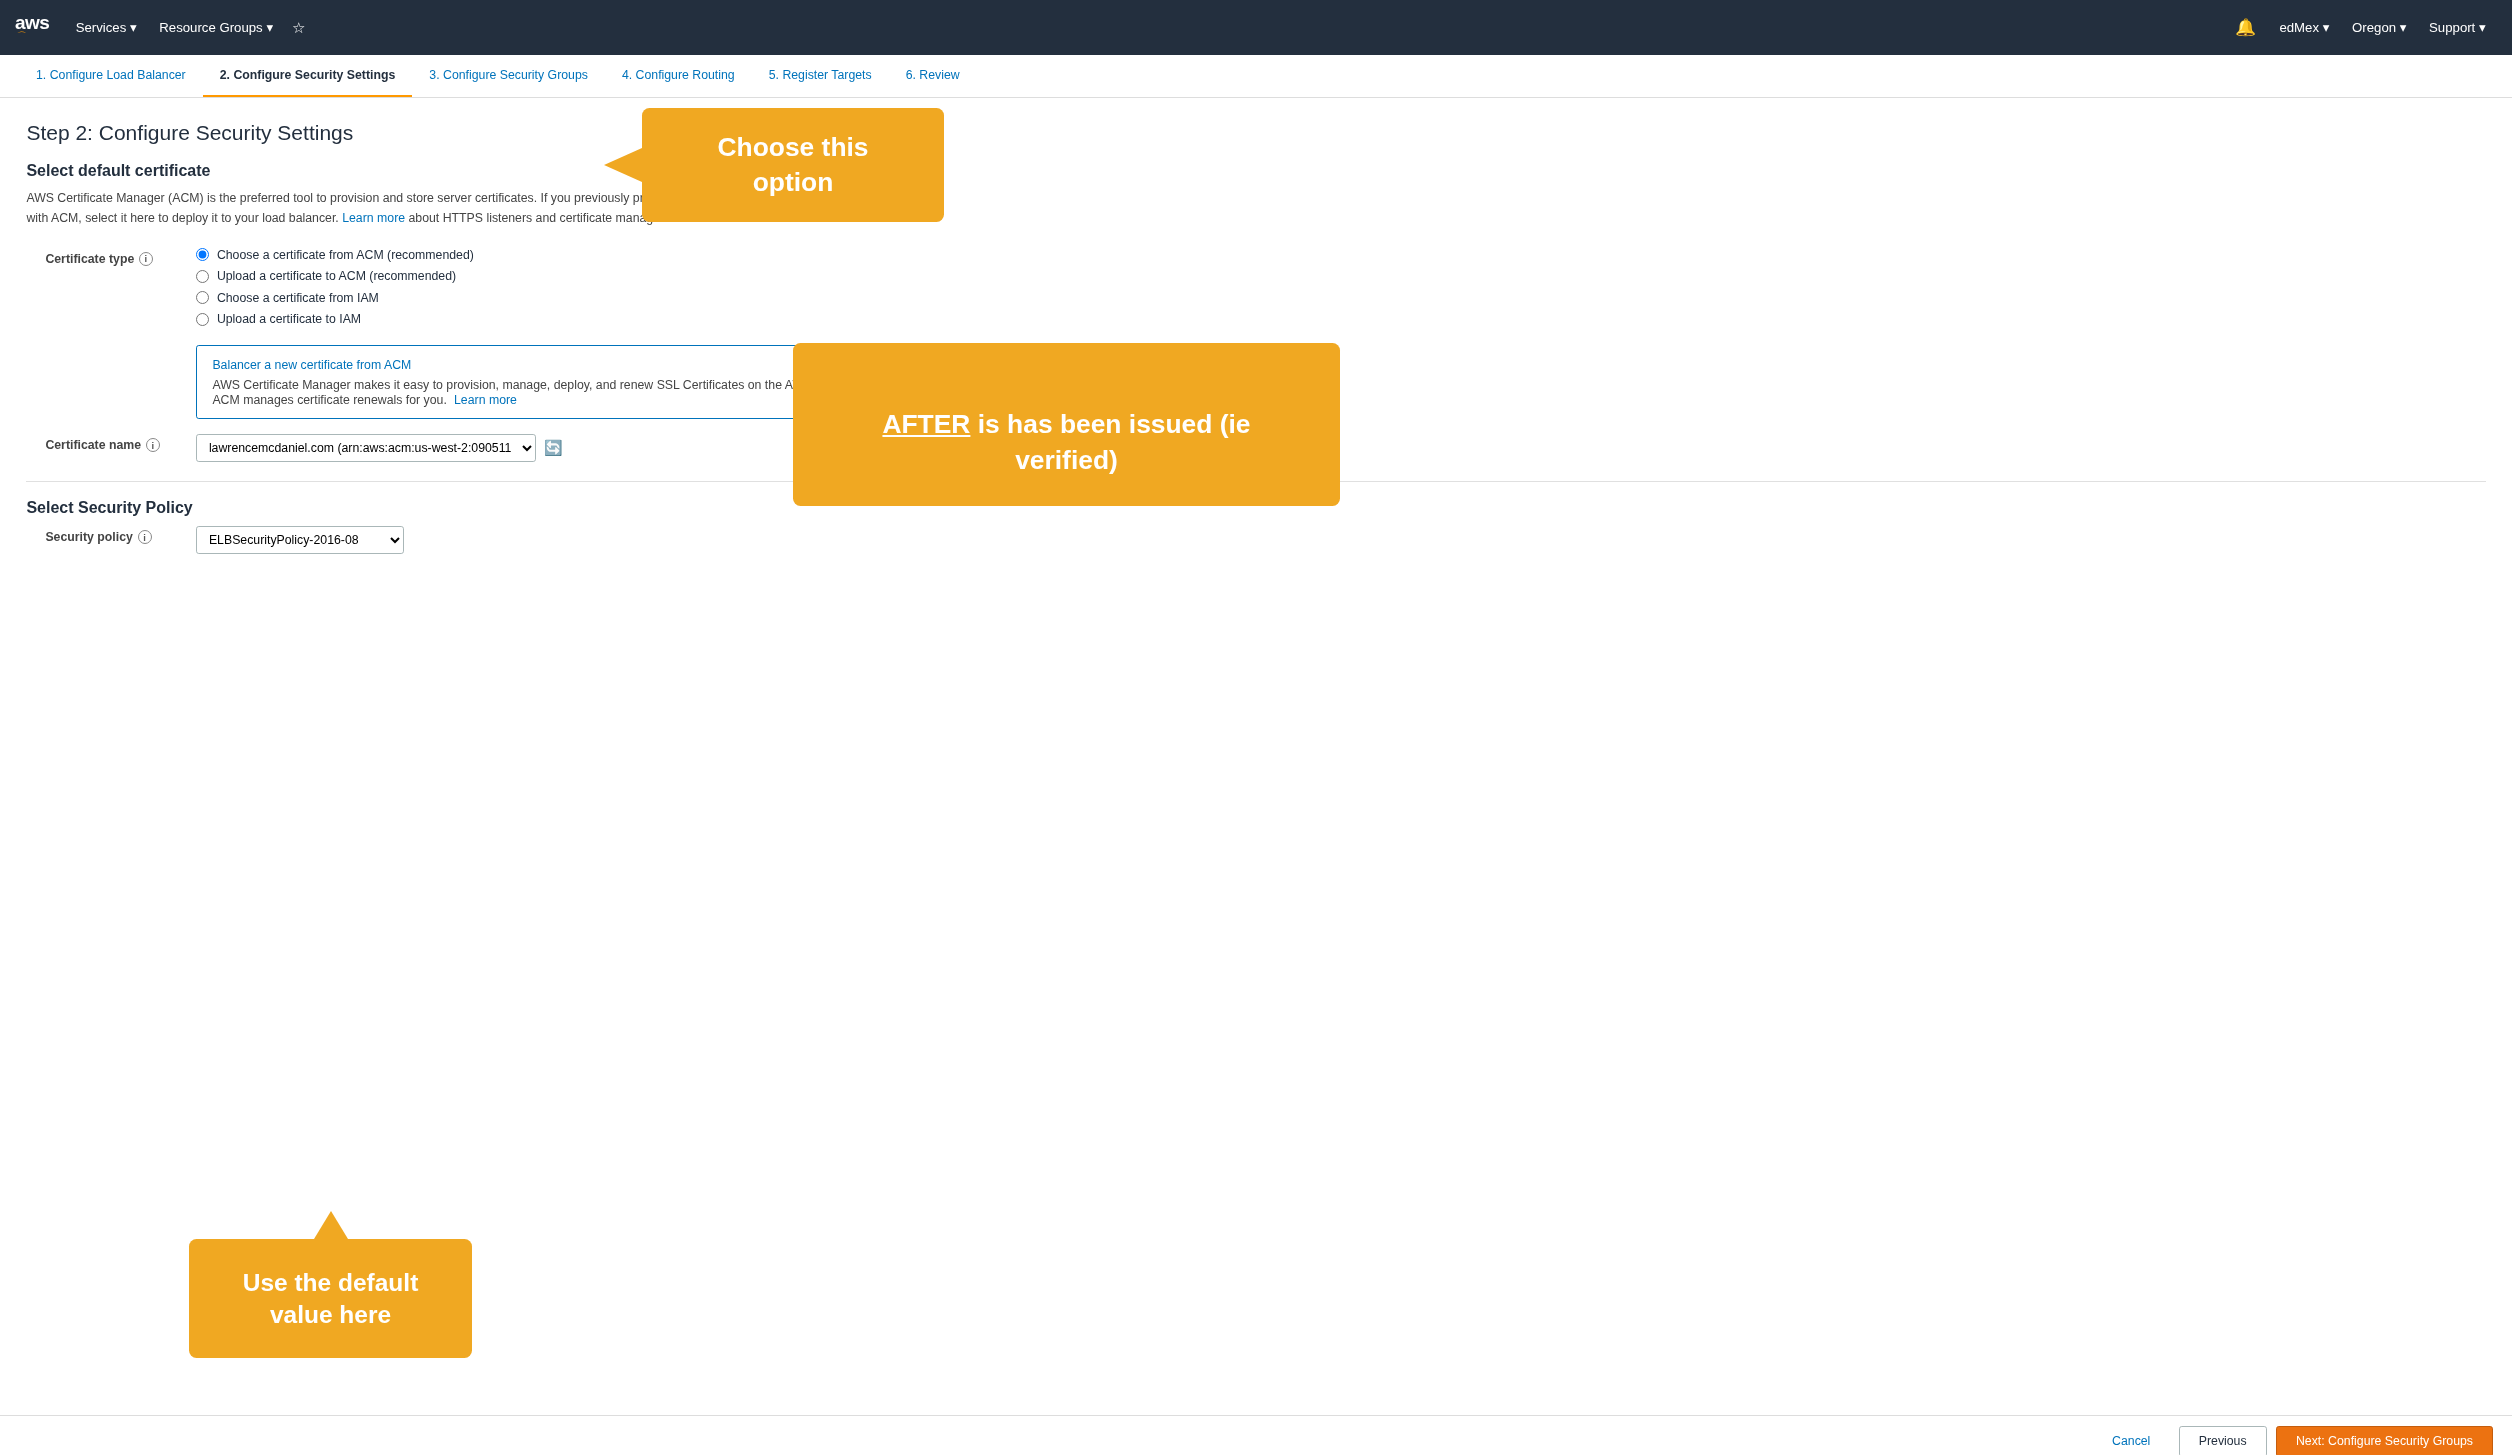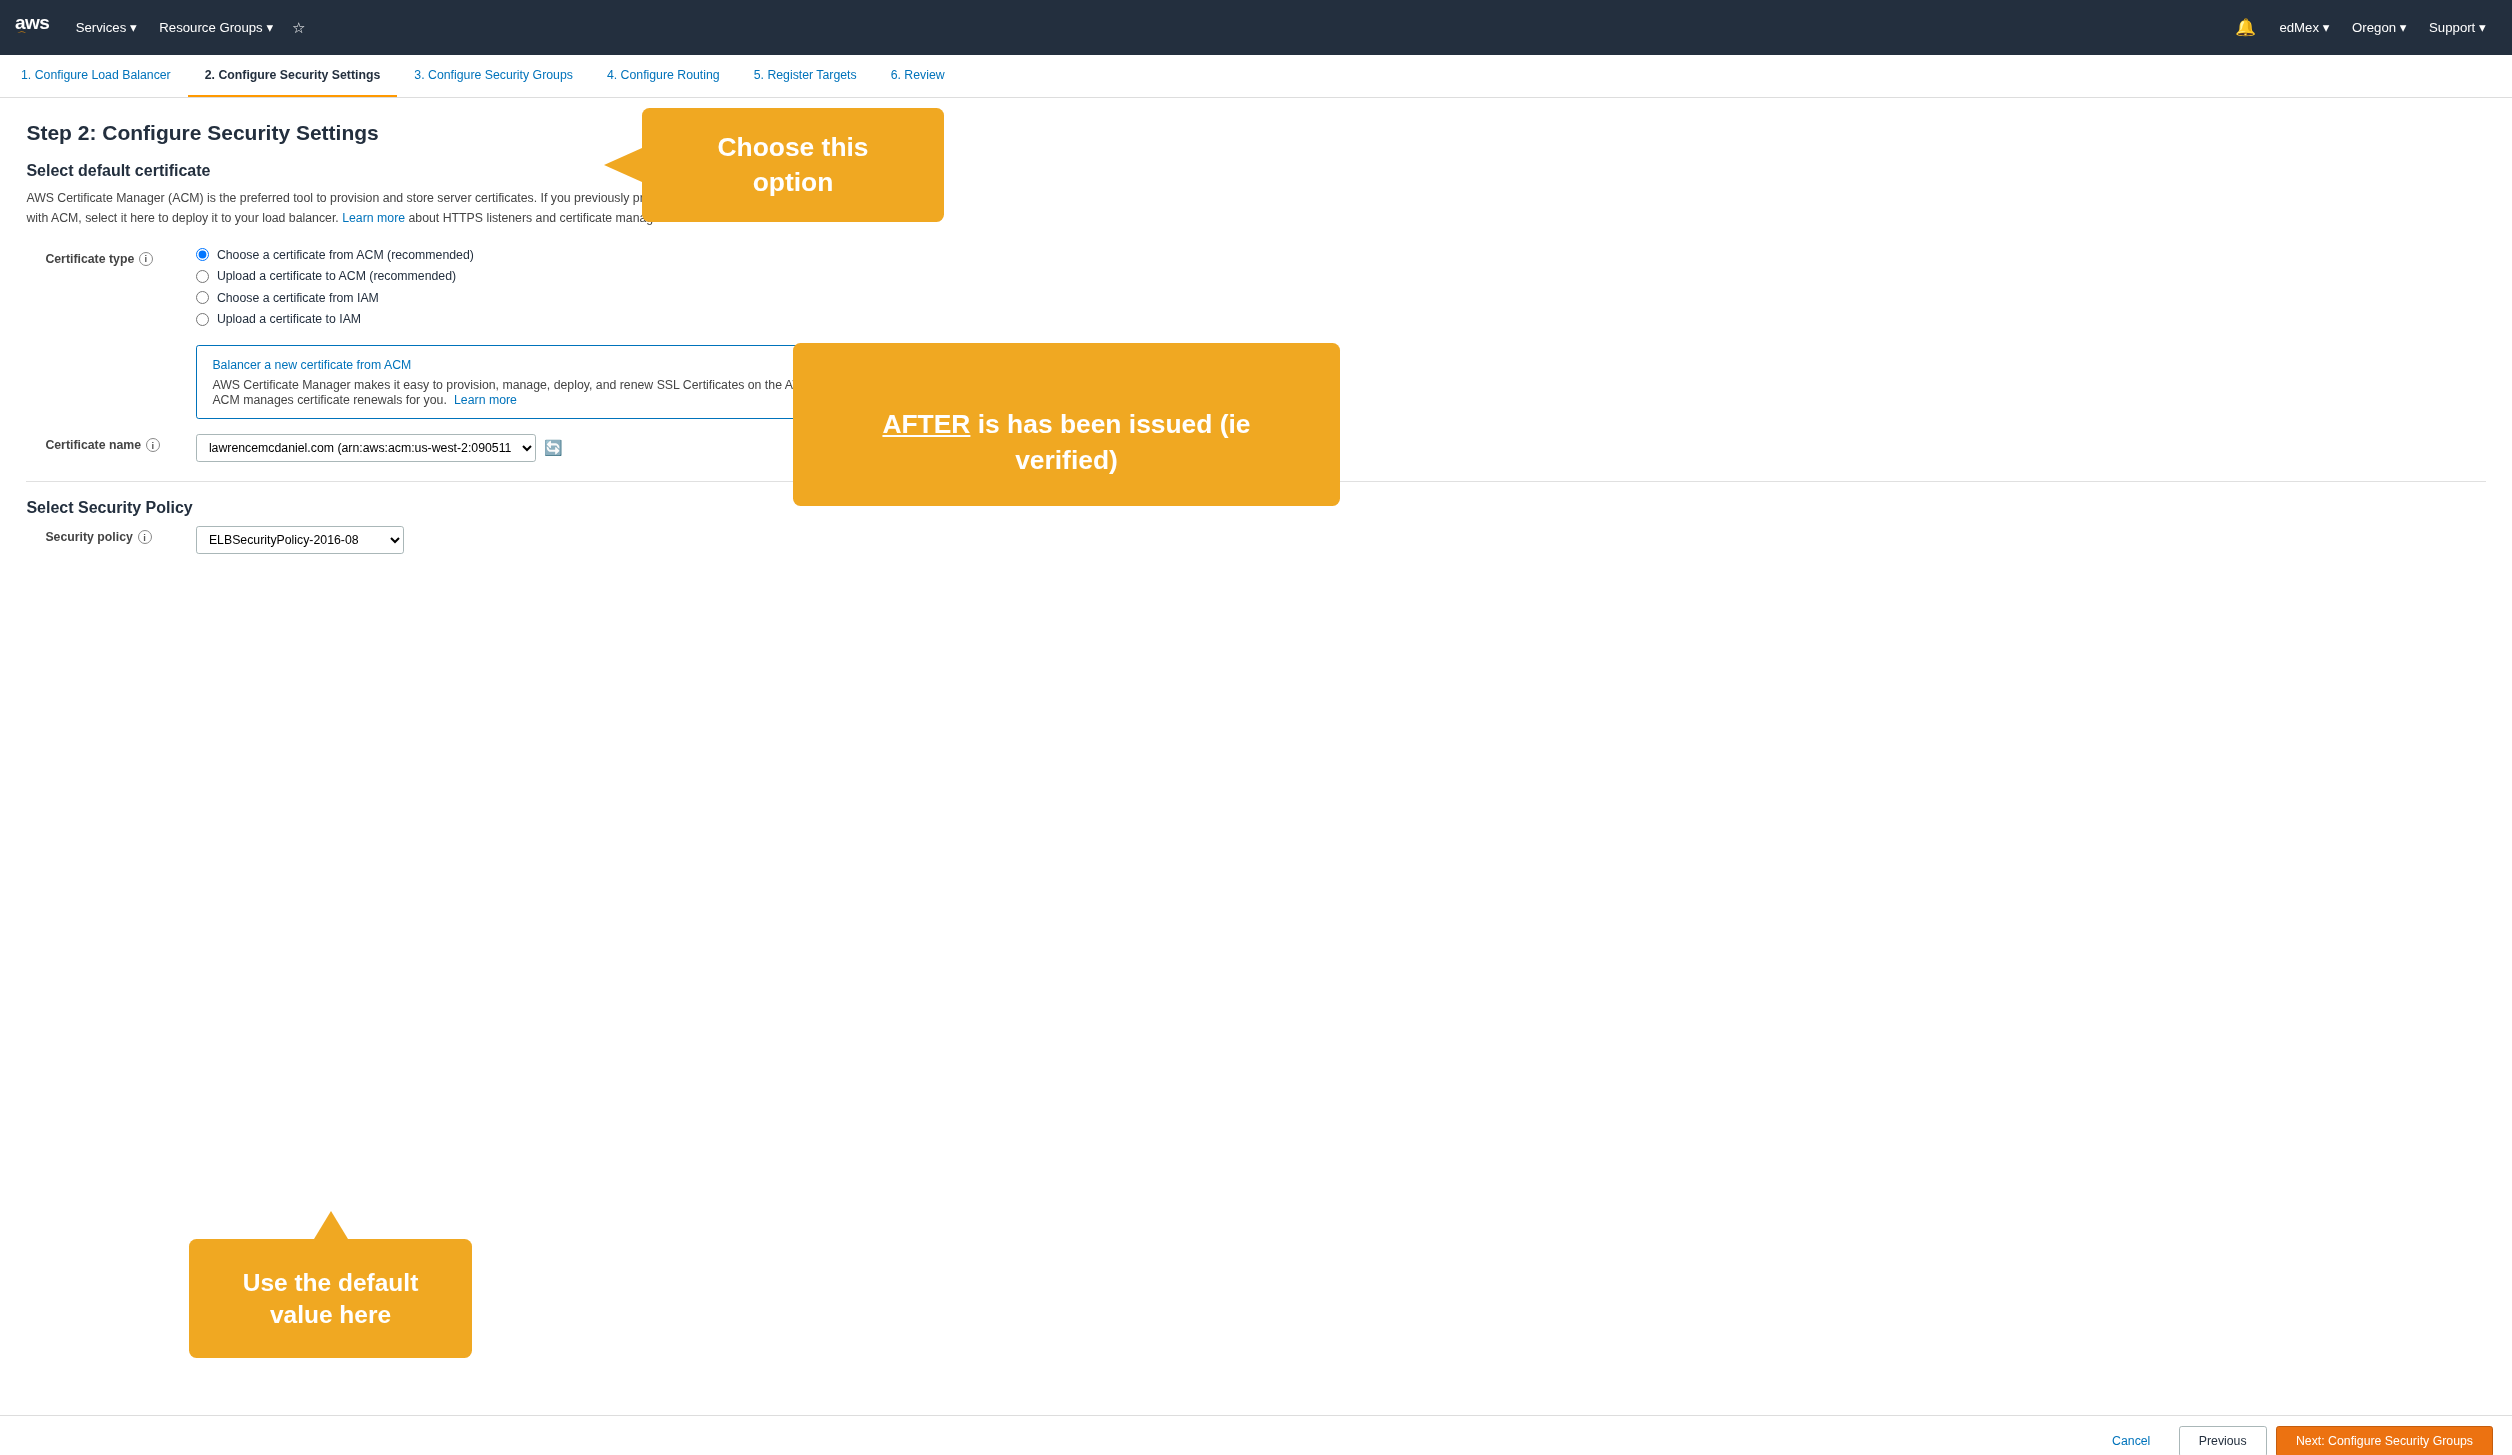--- a/index.html
+++ b/index.html
@@ -28,21 +28,21 @@
       color: #fff; font-size: 13.2px; padding: 0 11.3px; height: 43px; display: flex; align-items: center; cursor: pointer; gap: 3.8px;
     }
     .nav-star { font-size: 15px; color: #fff; padding: 0 7.5px; cursor: pointer; }
     .nav-right { margin-left: auto; display: flex; align-items: center; gap: 0; }
     .nav-bell { color: #fff; font-size: 17px; padding: 0 11.3px; cursor: pointer; }
 
     
     .wizard-bar {
       background: #fff;
       border-bottom: 0.9px solid #ddd;
-      padding: 0 4px;
+      padding: 0 19px;
       display: flex;
       gap: 0;
     }
     .wizard-step {
       padding: 13.2px 17px;
       font-size: 12.3px;
       color: #0073bb;
       cursor: pointer;
       border-bottom: 2.8px solid transparent;
       white-space: nowrap;
@@ -55,21 +55,21 @@
 
     
     .main-content {
       background: #fff;
       padding: 22.6px 26.4px;
       min-height: calc(100vh - 43px - 46px - 49px);
     }
 
     .page-title {
       font-size: 21px;
-      font-weight: 700;
+      font-weight: 400;
       color: #232f3e;
       margin-bottom: 17px;
     }
 
     .section-title {
       font-size: 16px;
       font-weight: 600;
       color: #232f3e;
       margin-bottom: 9.4px;
     }

